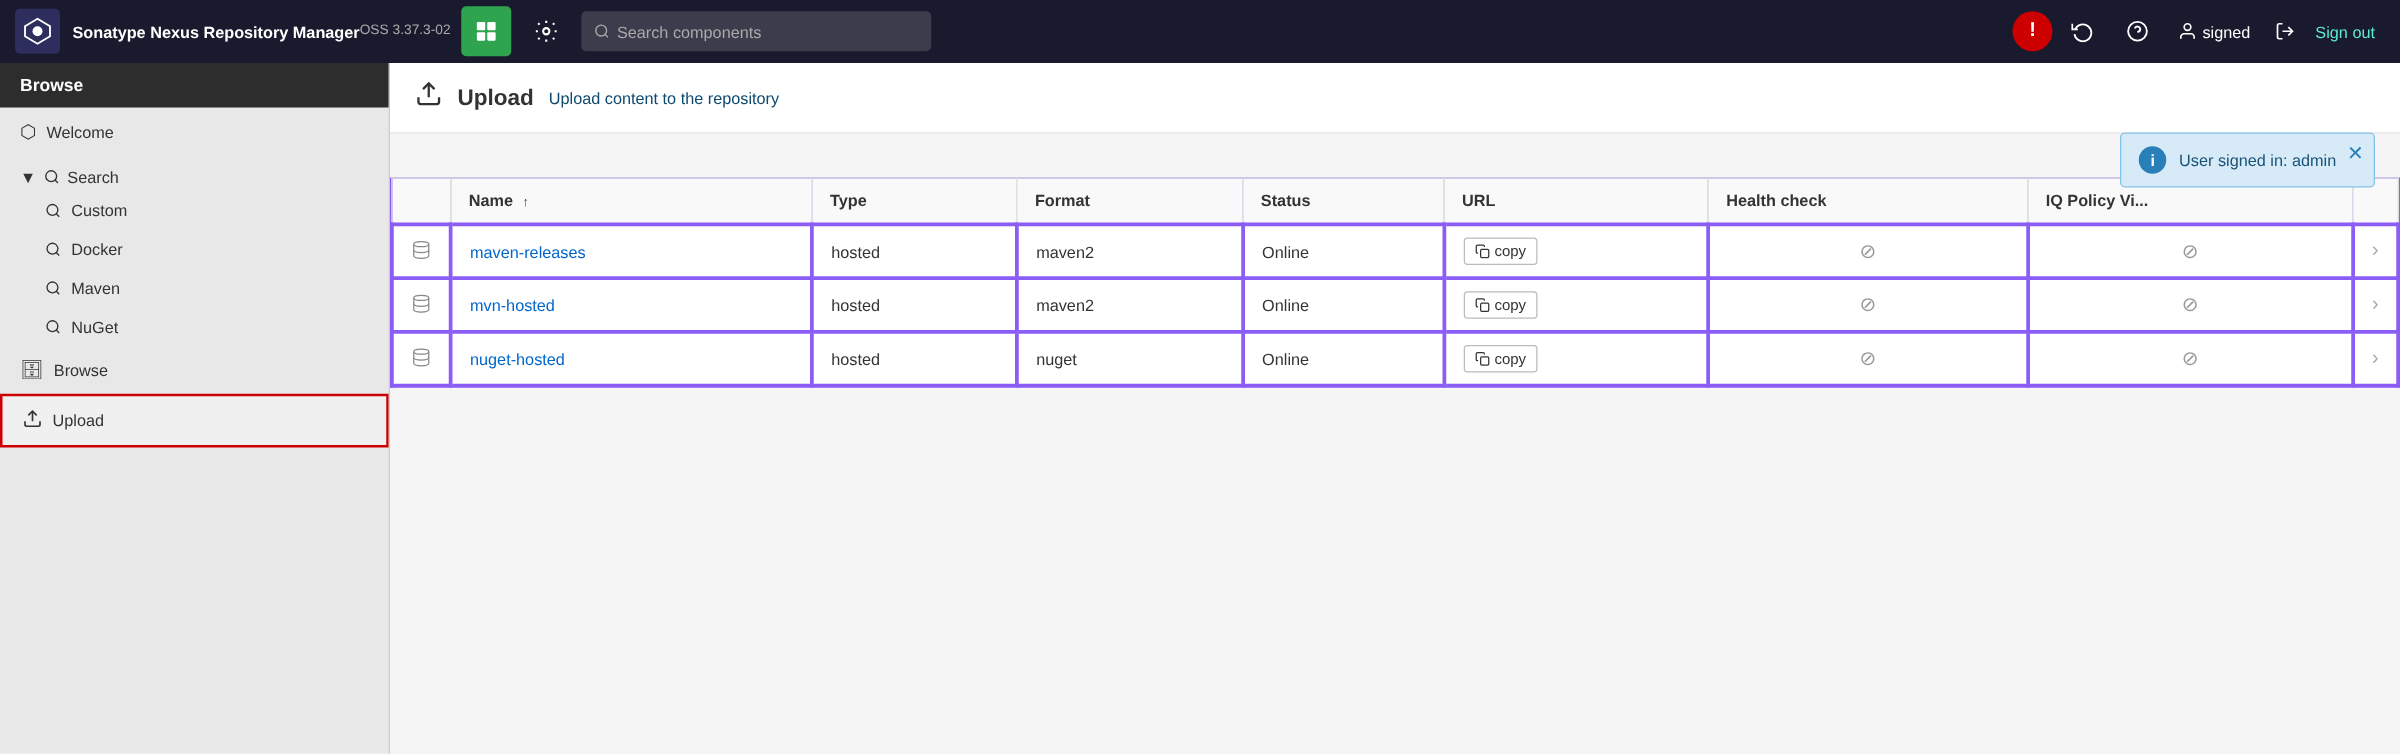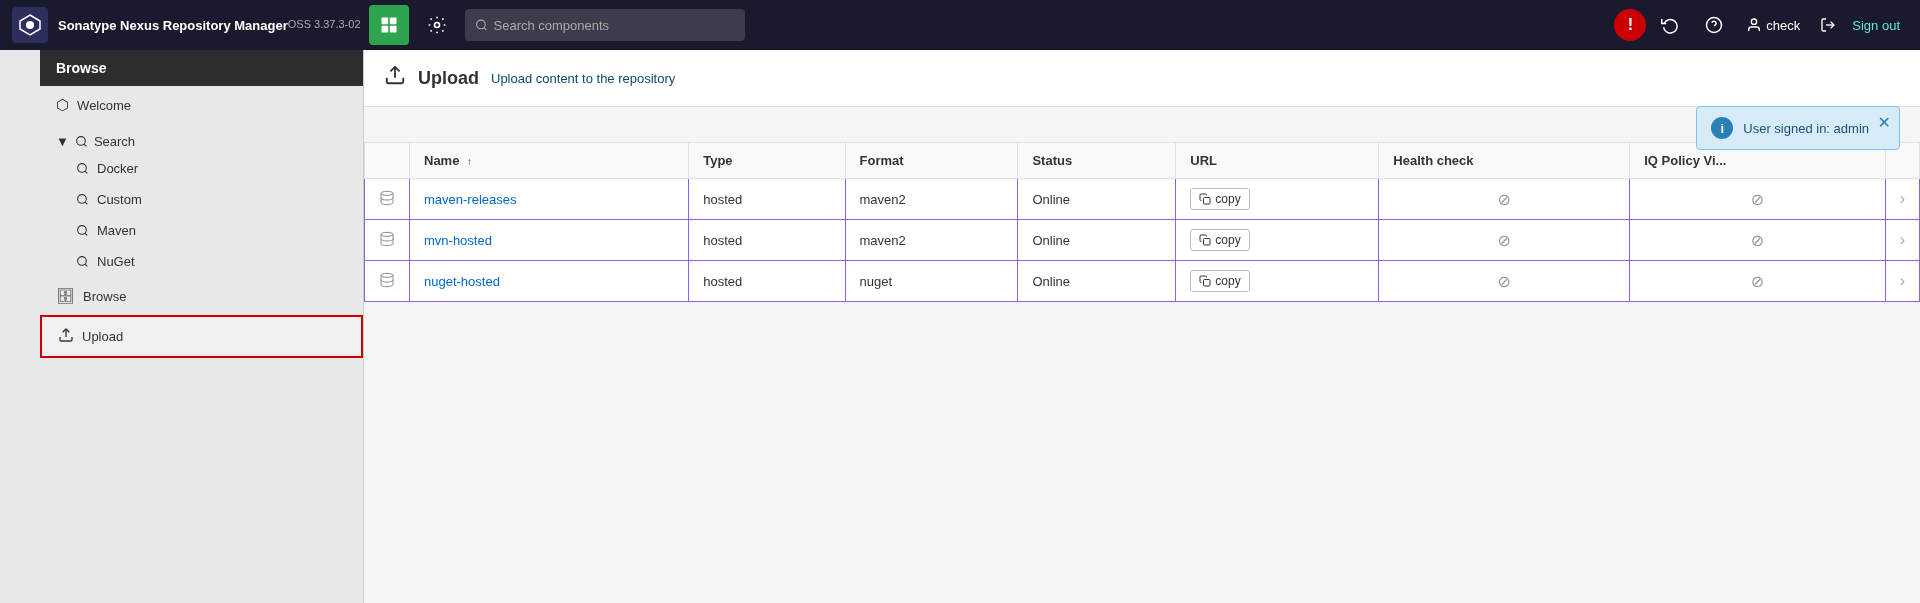--- a/index.html
+++ b/index.html
@@ -113,26 +113,25 @@
 
     
     .layout {
       display: flex;
       margin-top: 50px;
       height: calc(100vh - 50px);
     }
 
     
     .sidebar {
-      width: 364px;
+      width: 312px;
       background: #e8e8e8;
       border-right: 1px solid #ccc;
       flex-shrink: 0;
       overflow-y: auto;
-      padding-left: 40px;
     }
     .sidebar-header {
       background: #2d2d2d;
       color: white;
       padding: 10px 16px;
       font-size: 14px;
       font-weight: bold;
     }
     .sidebar-item {
       display: flex;
@@ -256,21 +255,21 @@
     .repo-table th {
       background: #f9f9f9;
       border: 1px solid #e0e0e0;
       padding: 10px 14px;
       text-align: left;
       font-size: 13px;
       color: #333;
       font-weight: bold;
     }
     .repo-table td {
-      border: 1px solid #8b5cf6;
+      border: 3px solid #8b5cf6;
       padding: 9px 14px;
       font-size: 13px;
       color: #333;
       background: white;
     }
 
     .copy-btn {
       display: flex;
       align-items: center;
       gap: 4px;
@@ -355,21 +354,21 @@
         <path d="M9.09 9a3 3 0 0 1 5.83 1c0 2-3 3-3 3"></path>
         <line x1="12" y1="17" x2="12.01" y2="17" stroke-width="3"></line>
       </svg>
     </button>
 
     <div class="nav-user">
       <svg width="16" height="16" viewBox="0 0 24 24" fill="none" stroke="white" stroke-width="2">
         <path d="M20 21v-2a4 4 0 0 0-4-4H8a4 4 0 0 0-4 4v2"></path>
         <circle cx="12" cy="7" r="4"></circle>
       </svg>
-      <span style="color:white;font-size:13px;">check</span>
+      <span style="color:white;font-size:13px;">signed</span>
     </div>
 
     <div class="nav-signout">
       <svg width="16" height="16" viewBox="0 0 24 24" fill="none" stroke="white" stroke-width="2">
         <path d="M9 21H5a2 2 0 0 1-2-2V5a2 2 0 0 1 2-2h4"></path>
         <polyline points="16 17 21 12 16 7"></polyline>
         <line x1="21" y1="12" x2="9" y2="12"></line>
       </svg>
       <span style="color:#5eead4;margin-left:12px;">Sign out</span>
     </div>
@@ -393,29 +392,29 @@
           <line x1="21" y1="21" x2="16.65" y2="16.65"></line>
       </svg>
       <span>Search</span>
     </div>
 
     <div class="sidebar-sub-item">
       <svg width="13" height="13" viewBox="0 0 24 24" fill="none" stroke="#333" stroke-width="2">
         <circle cx="11" cy="11" r="8"></circle>
           <line x1="21" y1="21" x2="16.65" y2="16.65"></line>
       </svg>
-      <span>Docker</span>
+      <span>Custom</span>
     </div>
 
     <div class="sidebar-sub-item">
       <svg width="13" height="13" viewBox="0 0 24 24" fill="none" stroke="#333" stroke-width="2">
         <circle cx="11" cy="11" r="8"></circle>
           <line x1="21" y1="21" x2="16.65" y2="16.65"></line>
       </svg>
-      <span>Custom</span>
+      <span>Docker</span>
     </div>
 
     <div class="sidebar-sub-item">
       <svg width="13" height="13" viewBox="0 0 24 24" fill="none" stroke="#333" stroke-width="2">
         <circle cx="11" cy="11" r="8"></circle>
           <line x1="21" y1="21" x2="16.65" y2="16.65"></line>
       </svg>
       <span>Maven</span>
     </div>
 

